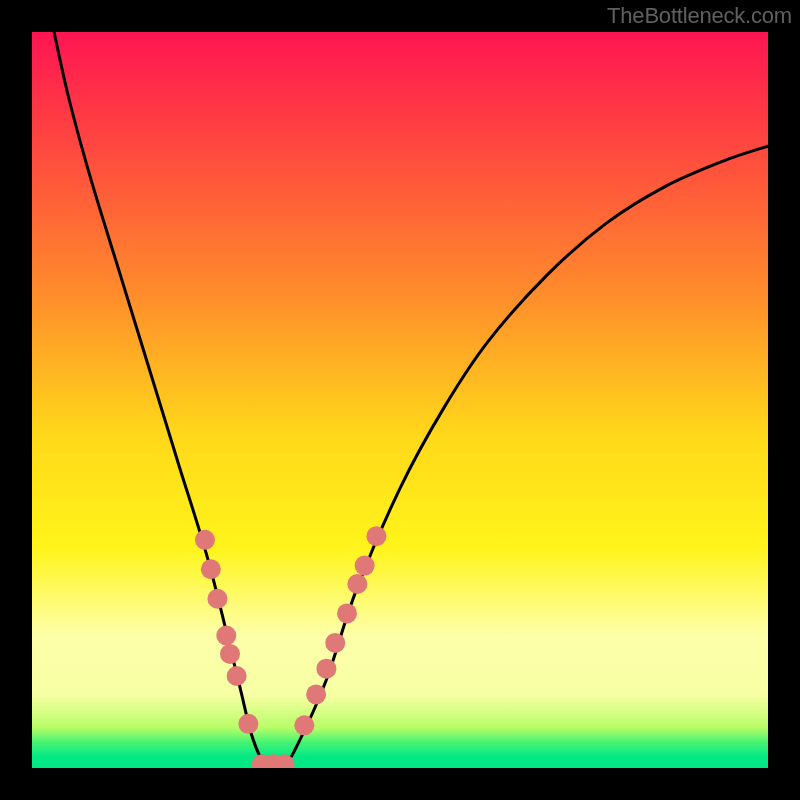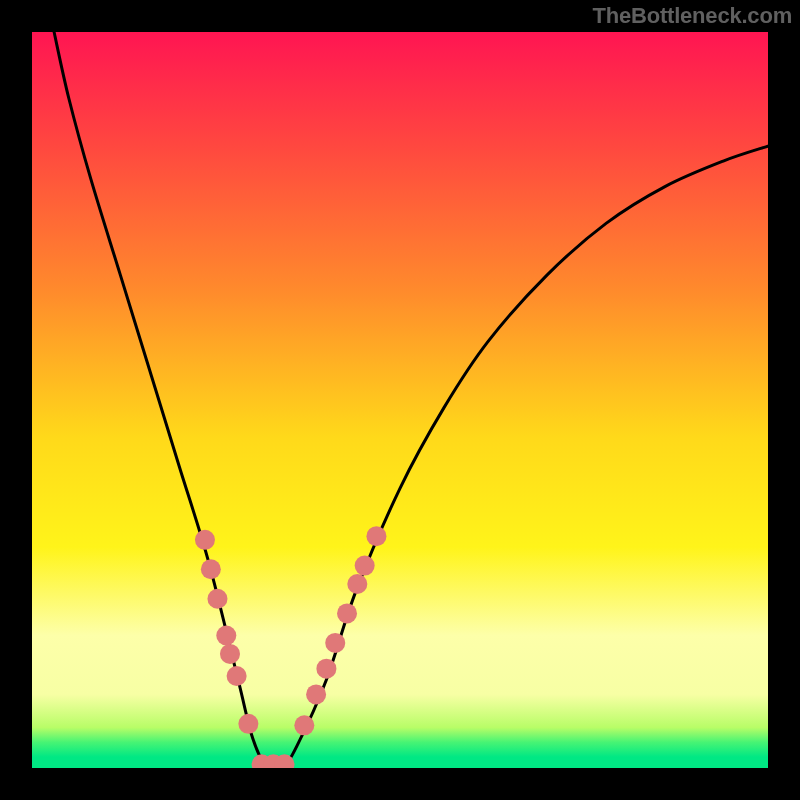--- a/index.html
+++ b/index.html
@@ -10,21 +10,21 @@
     overflow: hidden;
     position: relative;
     font-family: Arial, Helvetica, sans-serif;
   }
   .attribution {
     position: absolute;
     top: 3px;
     right: 8px;
     color: #606060;
     font-size: 22px;
-    font-weight: 700;
+    font-weight: 400;
     z-index: 10;
     letter-spacing: -0.2px;
   }
   .plot-area {
     position: absolute;
     left: 32px;
     top: 32px;
     width: 736px;
     height: 736px;
     overflow: hidden;

